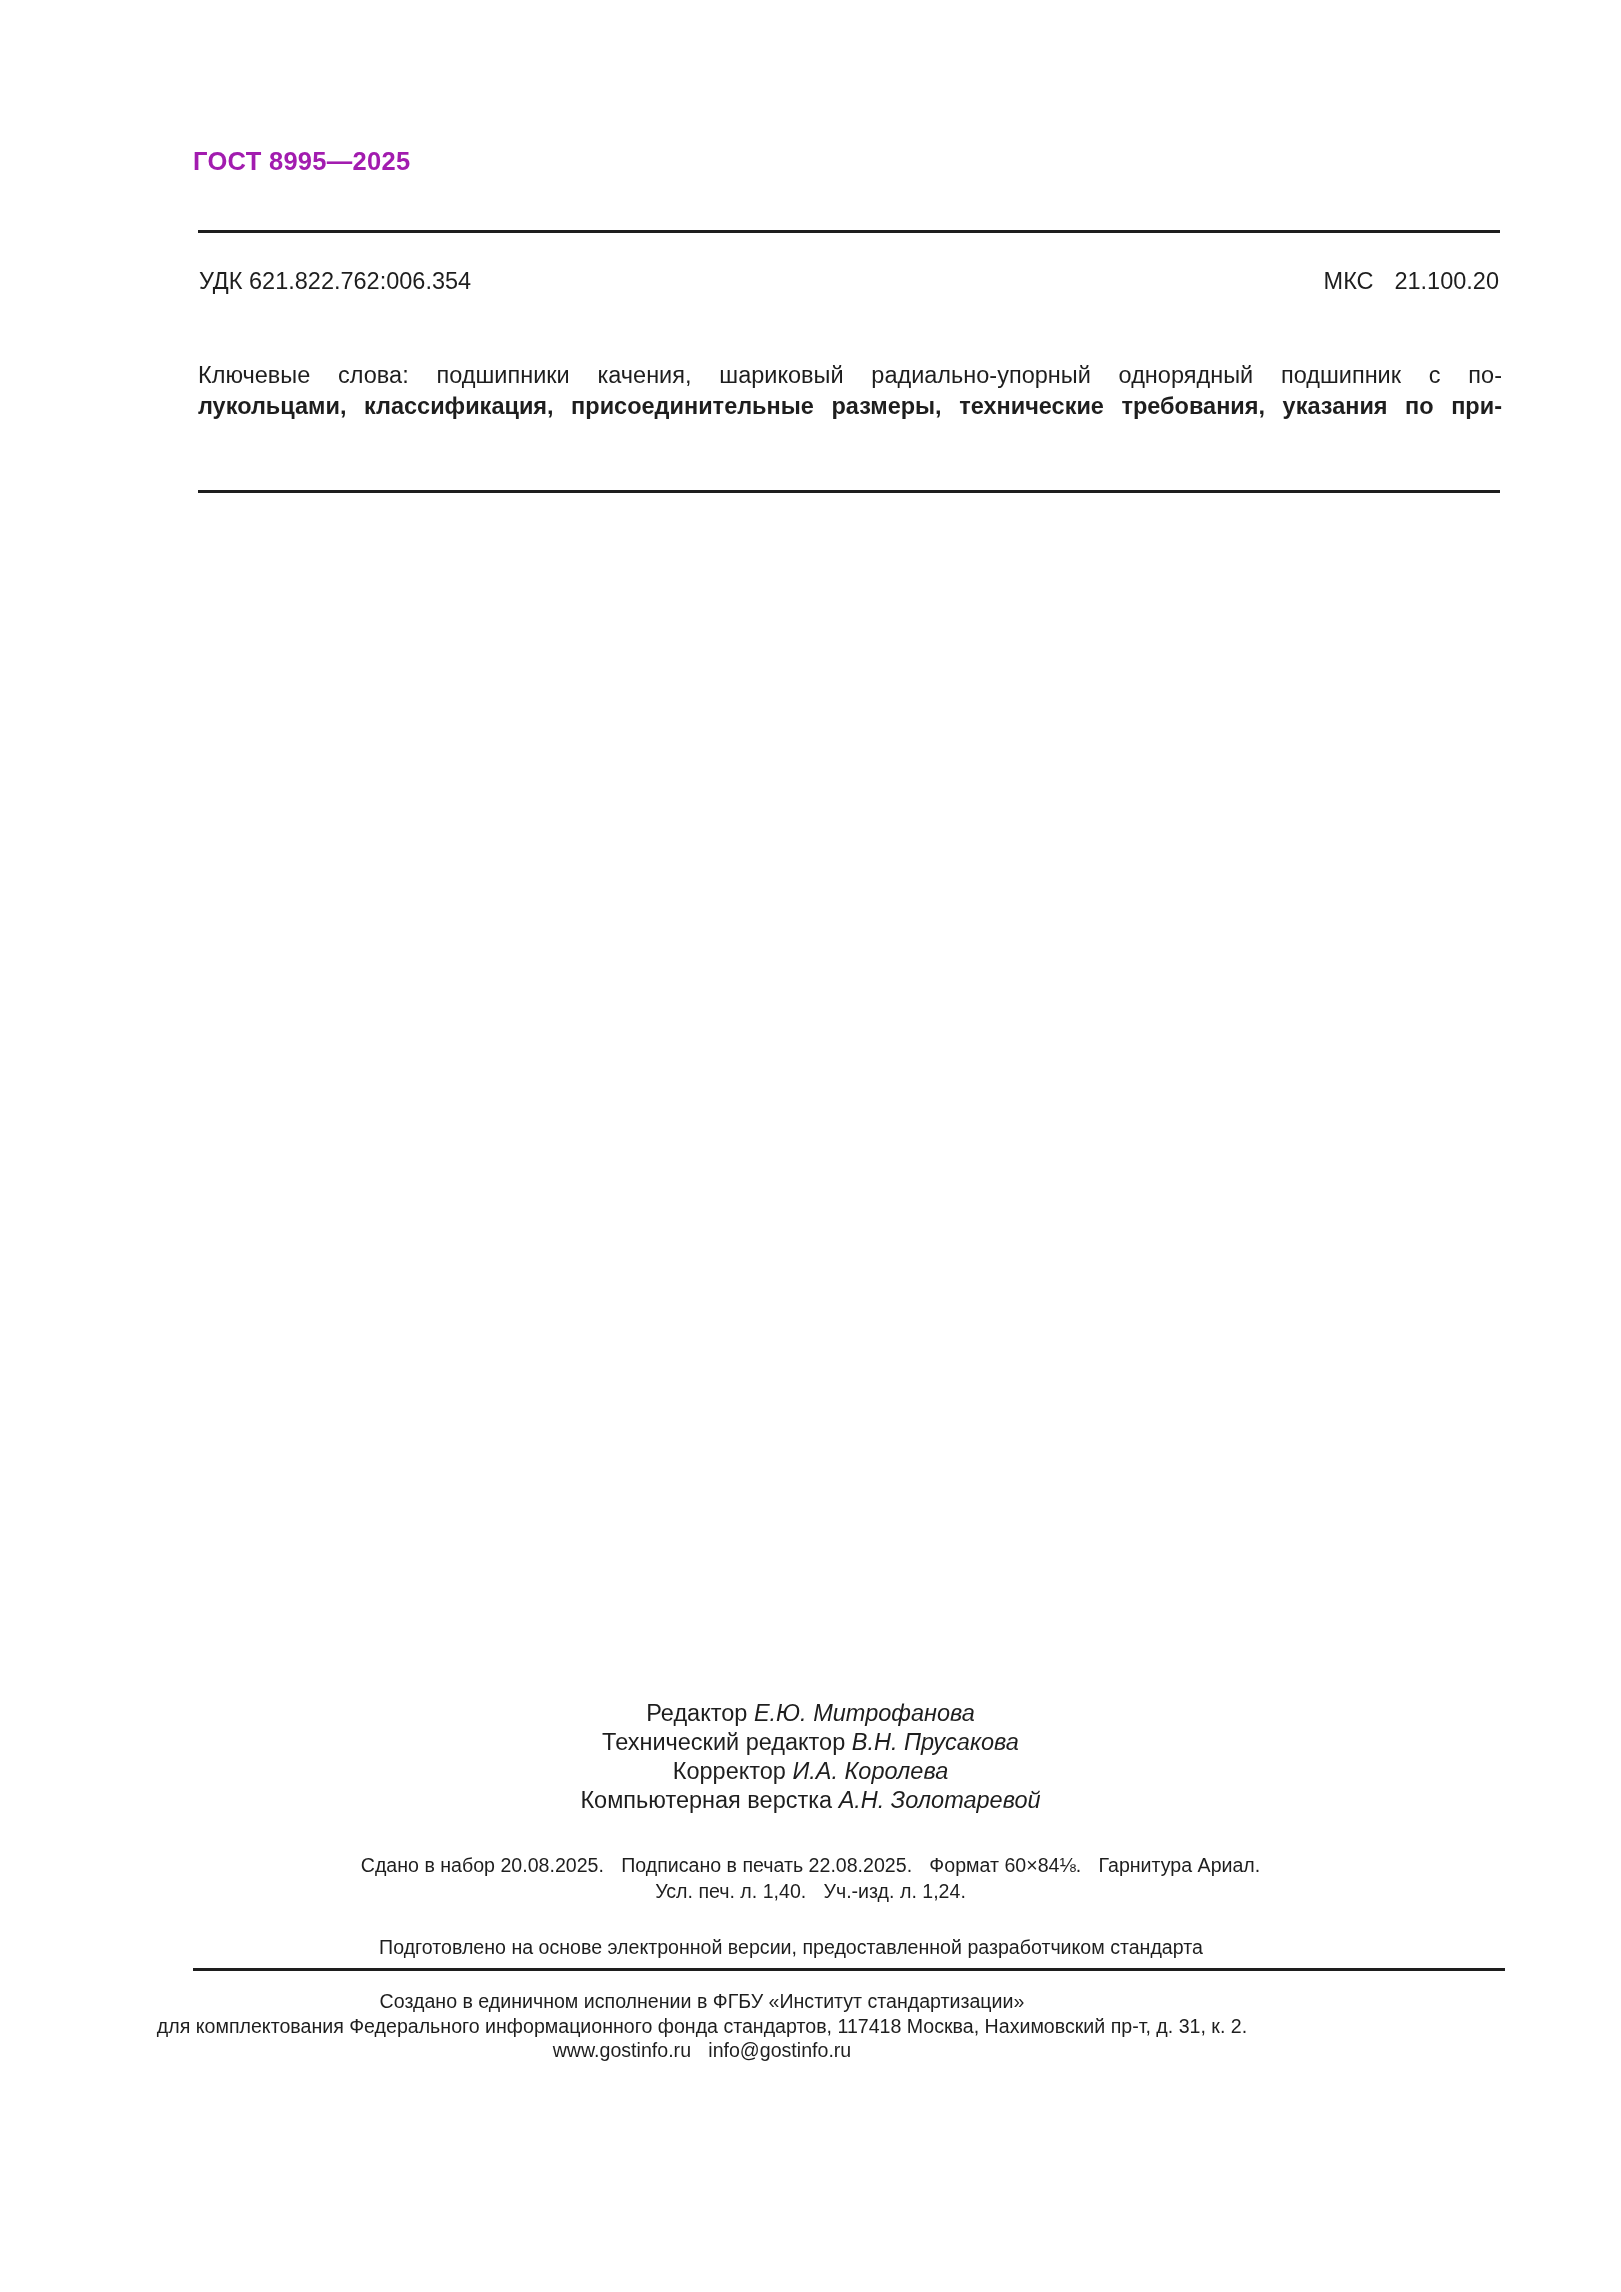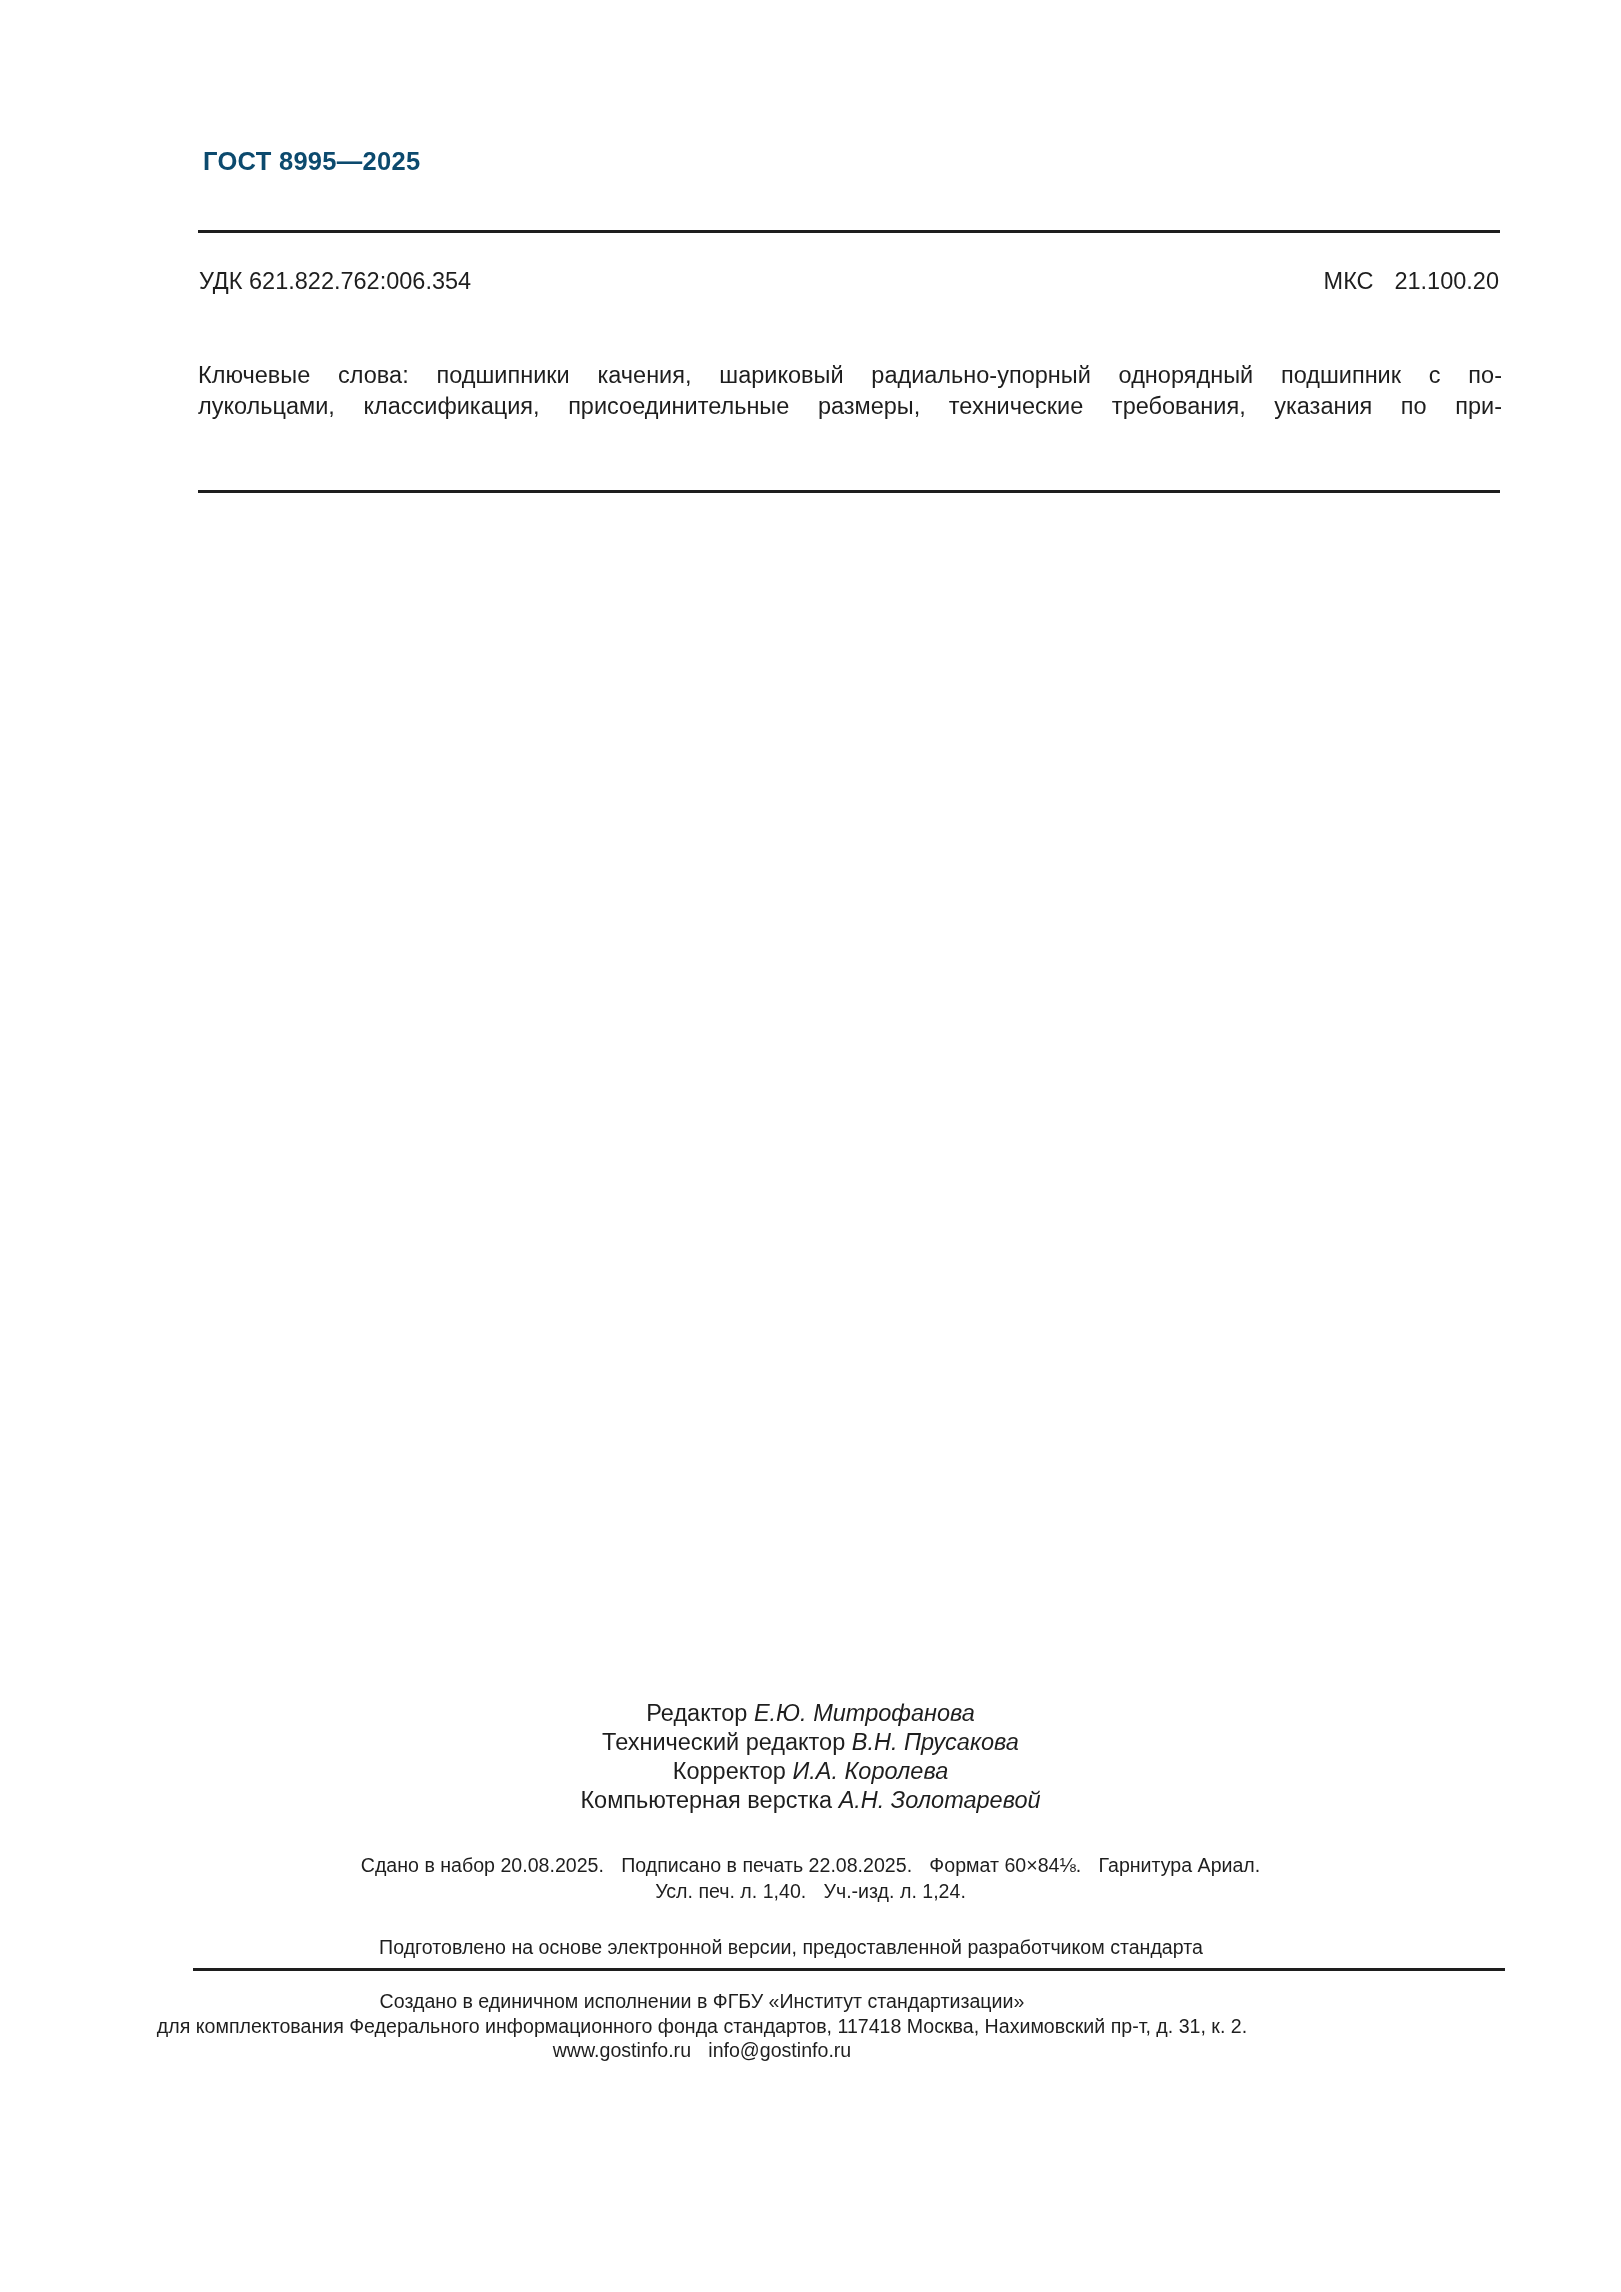--- a/index.html
+++ b/index.html
@@ -15,22 +15,21 @@
       font-family: "Liberation Sans", "DejaVu Sans", sans-serif;
       color: #1e1e1e;
     }
     .abs { position: absolute; }
     .doc-code {
       left: 193px;
       top: 147px;
       font-size: 25.5px;
       font-weight: bold;
       letter-spacing: 0.3px;
-      color: #0c4a6e;
-      margin-left: 10px;
+      color: #a21caf;
     }
     .rule {
       position: absolute;
       background: #1e1e1e;
     }
     .rule-top { left: 198px; top: 230px; width: 1302px; height: 2.9px; }
     .rule-mid { left: 198px; top: 490px; width: 1302px; height: 2.9px; }
     .rule-bottom { left: 193px; top: 1968px; width: 1312px; height: 2.9px; }
 
     .udk {
@@ -93,21 +92,21 @@
 
 <div class="abs doc-code">ГОСТ 8995—2025</div>
 
 <div class="rule rule-top"></div>
 
 <div class="abs udk">УДК 621.822.762:006.354</div>
 <div class="abs mks" style="white-space: pre;">МКС  21.100.20</div>
 
 <div class="abs keywords">
   <div style="text-align: justify; text-align-last: justify;">Ключевые слова:  подшипники качения, шариковый радиально-упорный однорядный подшипник с по-</div>
-  <div style="text-align: justify; text-align-last: justify;">лукольцами, классификация, присоединительные размеры, технические требования, указания по при-</div>
+  <div style="text-align: justify; text-align-last: justify; font-weight: bold;">лукольцами, классификация, присоединительные размеры, технические требования, указания по при-</div>
 </div>
 
 <div class="rule rule-mid"></div>
 
 <div class="abs credits">
   <div>
     <span>Редактор</span>
     <span class="name">Е.Ю. Митрофанова</span>
   </div>
   <div>

